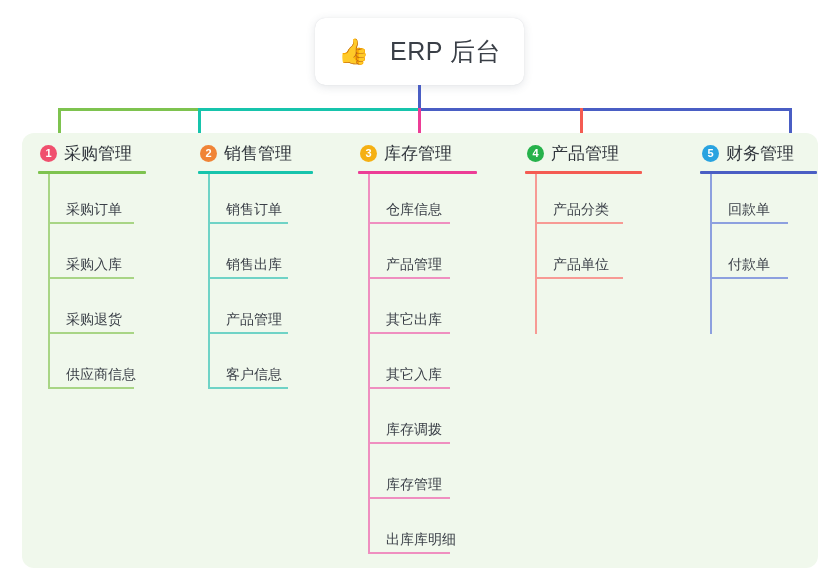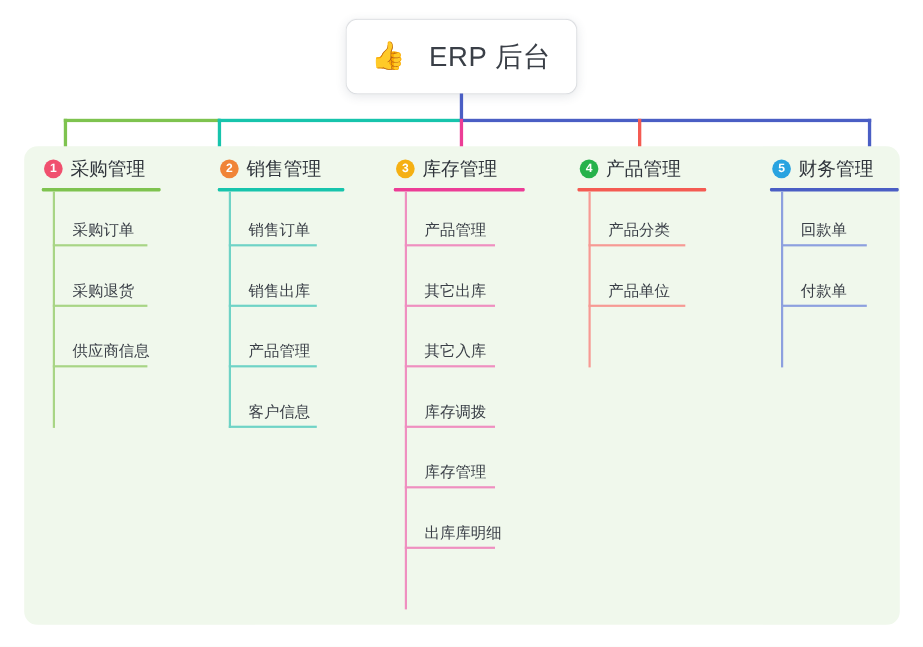--- a/index.html
+++ b/index.html
@@ -112,20 +112,24 @@
           <span class="col-title">采购管理</span>
         </div>
         <div class="head-rule" style="width: 108px; background: rgb(126, 195, 79);"></div>
         <div class="branch" style="height: 220px;">
           <div class="trunk" style="height: 215px; background: rgb(168, 213, 133);"></div>
           <div class="leaf">
             <span class="leaf-label">采购订单</span>
             <div class="leaf-rule" style="width: 86px; background: rgb(168, 213, 133);"></div>
           </div>
           <div class="leaf">
+            <span class="leaf-label">采购入库</span>
+            <div class="leaf-rule" style="width: 86px; background: rgb(168, 213, 133);"></div>
+          </div>
+          <div class="leaf">
             <span class="leaf-label">采购退货</span>
             <div class="leaf-rule" style="width: 86px; background: rgb(168, 213, 133);"></div>
           </div>
           <div class="leaf">
             <span class="leaf-label">供应商信息</span>
             <div class="leaf-rule" style="width: 86px; background: rgb(168, 213, 133);"></div>
           </div>
         </div>
       </div>
       <div class="col" style="left: 198px;">
@@ -156,20 +160,24 @@
       </div>
       <div class="col" style="left: 358px;">
         <div class="col-head">
           <span class="badge" style="background: rgb(245, 176, 19);">3</span>
           <span class="col-title">库存管理</span>
         </div>
         <div class="head-rule" style="width: 119px; background: rgb(236, 61, 150);"></div>
         <div class="branch" style="height: 385px;">
           <div class="trunk" style="height: 380px; background: rgb(239, 143, 192);"></div>
           <div class="leaf">
+            <span class="leaf-label">仓库信息</span>
+            <div class="leaf-rule" style="width: 82px; background: rgb(239, 143, 192);"></div>
+          </div>
+          <div class="leaf">
             <span class="leaf-label">产品管理</span>
             <div class="leaf-rule" style="width: 82px; background: rgb(239, 143, 192);"></div>
           </div>
           <div class="leaf">
             <span class="leaf-label">其它出库</span>
             <div class="leaf-rule" style="width: 82px; background: rgb(239, 143, 192);"></div>
           </div>
           <div class="leaf">
             <span class="leaf-label">其它入库</span>
             <div class="leaf-rule" style="width: 82px; background: rgb(239, 143, 192);"></div>

